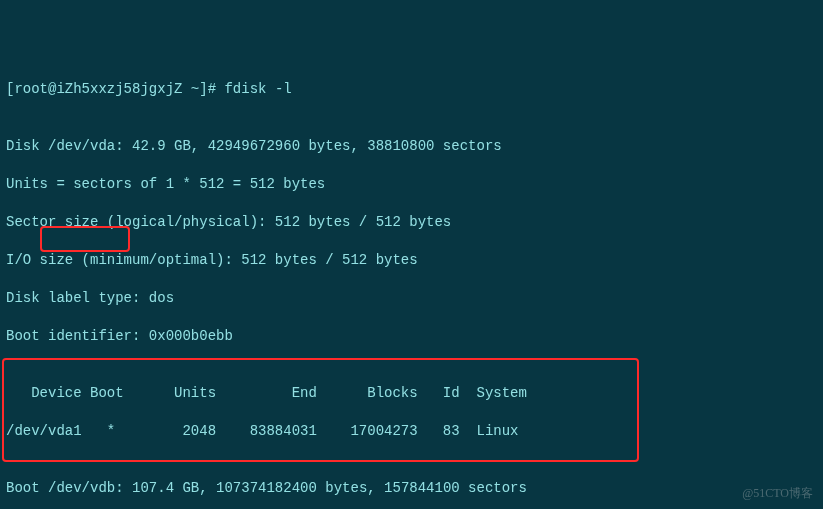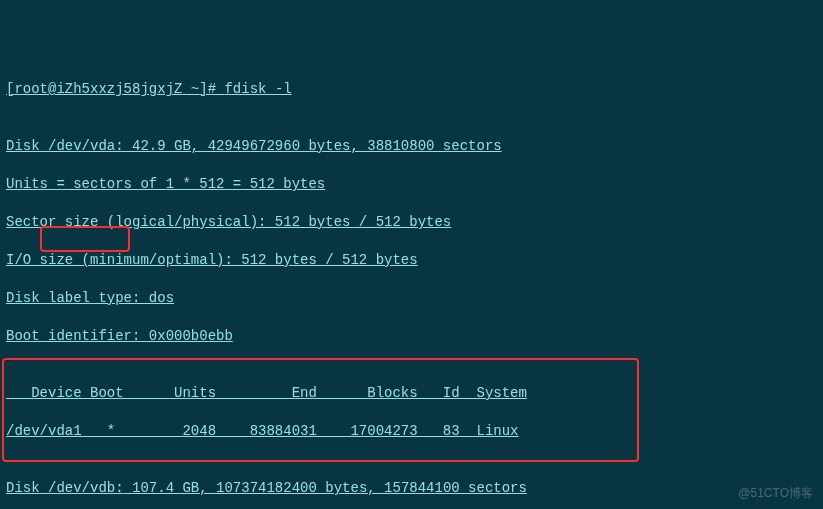--- a/index.html
+++ b/index.html
@@ -9,33 +9,33 @@
     color: #93e0e3;
     font-family: "Courier New", monospace;
     font-size: 14px;
     line-height: 19px;
     width: 823px;
     height: 509px;
     box-sizing: border-box;
     position: relative;
     white-space: pre;
   }
-  .line { white-space: pre; text-decoration: underline; }
+  .line { white-space: pre; }
   .hl-box {
     position: absolute;
     border: 2px solid #ff2a2a;
     border-radius: 4px;
     pointer-events: none;
   }
   .watermark {
     position: absolute;
     right: 10px;
     bottom: 6px;
     color: rgba(200,200,200,0.35);
-    font-family: Liberation Sans, sans-serif;
+    font-family: Liberation Serif, serif;
     font-size: 12px;
     pointer-events: none;
     white-space: nowrap;
   }
 </style>
 </head>
 <body>
 
 
 
@@ -44,21 +44,21 @@
 <div class="line">Disk /dev/vda: 42.9 GB, 42949672960 bytes, 38810800 sectors</div>
 <div class="line">Units = sectors of 1 * 512 = 512 bytes</div>
 <div class="line">Sector size (logical/physical): 512 bytes / 512 bytes</div>
 <div class="line">I/O size (minimum/optimal): 512 bytes / 512 bytes</div>
 <div class="line">Disk label type: dos</div>
 <div class="line">Boot identifier: 0x000b0ebb</div>
 <div class="line"></div>
 <div class="line">   Device Boot      Units         End      Blocks   Id  System</div>
 <div class="line">/dev/vda1   *        2048    83884031    17004273   83  Linux</div>
 <div class="line"></div>
-<div class="line"><span>Disk </span><span>/dev/vdb:</span><span> 107.4 GB, 107374182400 bytes, 157844100 sectors</span></div>
+<div class="line"><span>Boot </span><span>/dev/vdb:</span><span> 107.4 GB, 107374182400 bytes, 157844100 sectors</span></div>
 
 
 
 
 
 <div class="line"></div>
 
 
 
 

